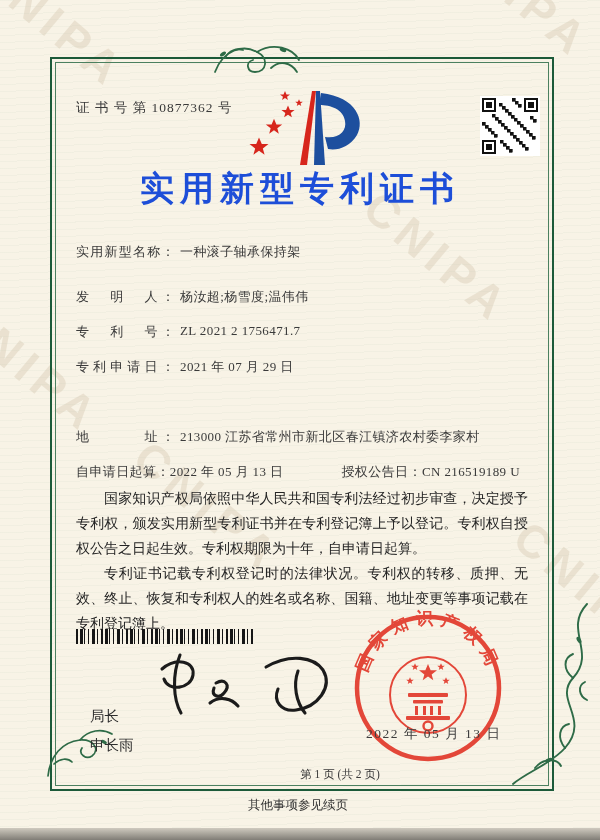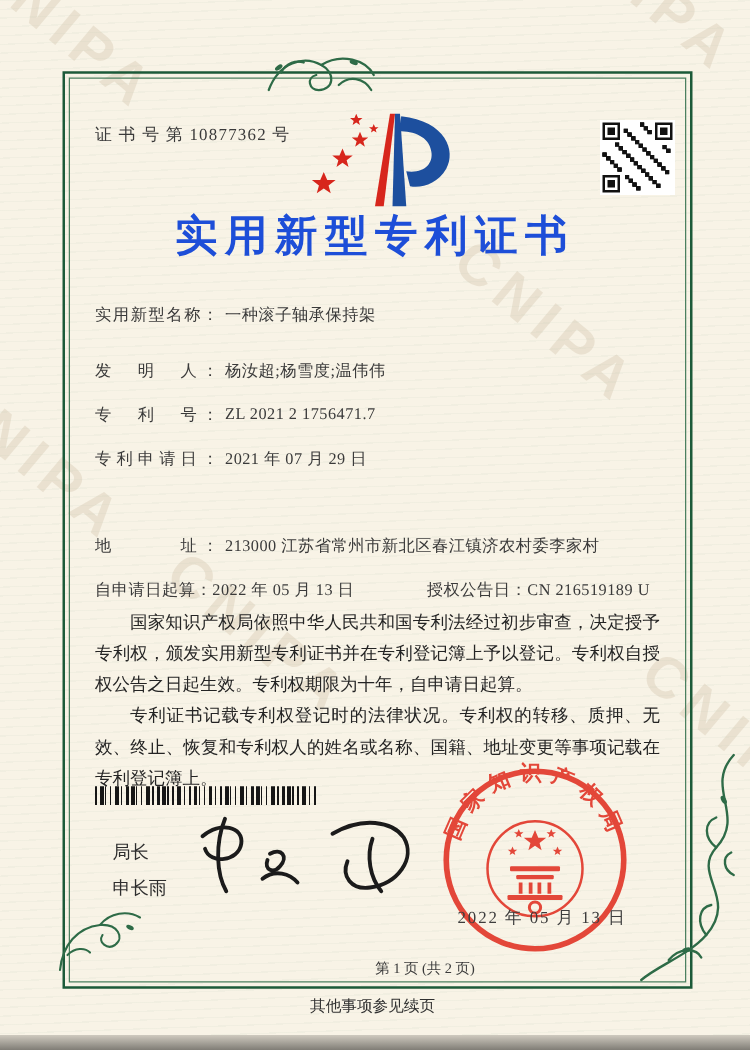--- a/index.html
+++ b/index.html
@@ -34,21 +34,21 @@
       line-height:1.78;color:#242424;text-align:justify;}
   .paras p{margin:0;text-indent:28px;}
   .barcode{position:absolute;left:76px;top:629px;width:178px;height:15px;
       background:repeating-linear-gradient(90deg,
         #161616 0 2px, transparent 2px 4px,
         #161616 4px 7px, transparent 7px 8px,
         #161616 8px 9px, transparent 9px 12px,
         #161616 12px 13px, transparent 13px 16px,
         #161616 16px 19px, transparent 19px 21px,
         #161616 21px 22px, transparent 22px 25px);}
-  .signoff{position:absolute;left:90px;top:668px;font-size:14.5px;color:#2e2e2e;line-height:2;}
+  .signoff{position:absolute;left:90px;top:702px;font-size:14.5px;color:#2e2e2e;line-height:2;}
   .signature{position:absolute;left:150px;top:645px;}
   .seal{position:absolute;left:343px;top:603px;opacity:.93;}
   .seal-date{position:absolute;left:366px;top:725px;font-size:13.5px;letter-spacing:1.5px;color:#3d3d3d;}
   .pageno{position:absolute;left:0;top:767px;width:600px;text-align:center;font-size:11.5px;color:#3a3a3a;margin-left:40px;}
   .note{position:absolute;left:0;top:797px;width:596px;text-align:center;font-size:12.5px;color:#303030;}
   .bottom-strip{position:absolute;left:0;bottom:0;width:600px;height:12px;
       background:linear-gradient(#cfcabf,#807d76);}
   .ornament{position:absolute;pointer-events:none;}
 </style>
 </head>

